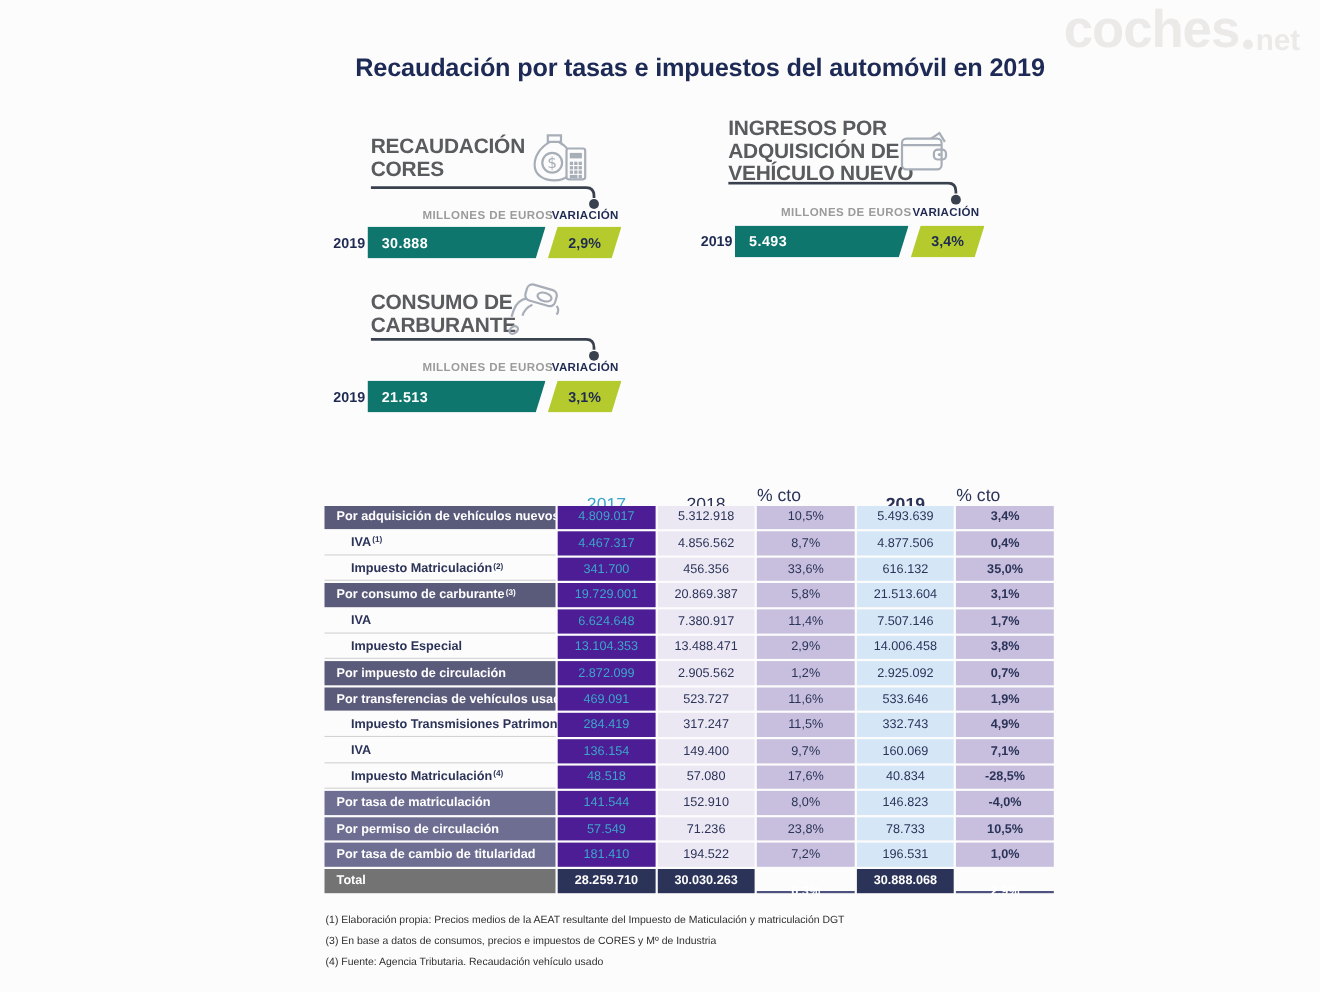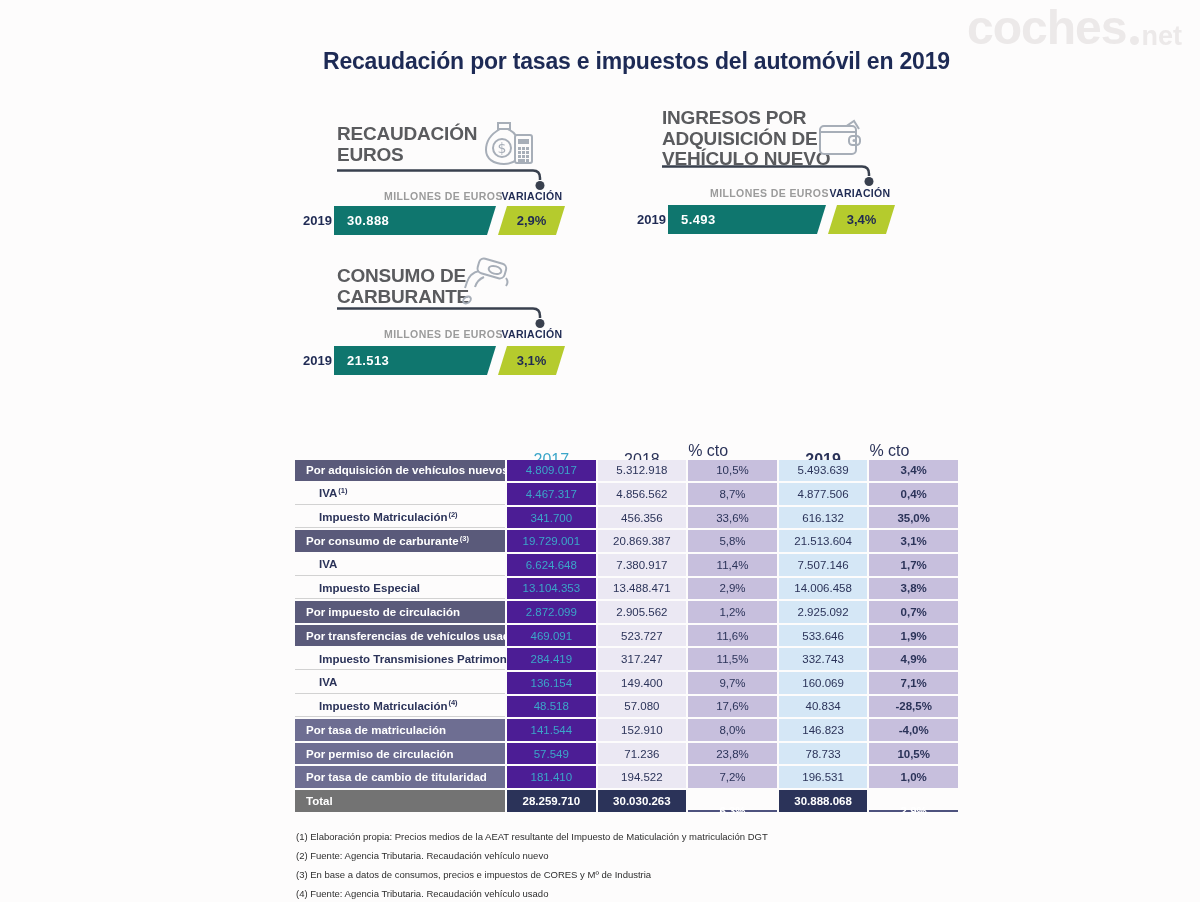--- a/index.html
+++ b/index.html
@@ -94,21 +94,21 @@
     <span class="wm-main">coches</span>
     <span class="wm-dot"></span>
     <span class="wm-tld">net</span>
   </div>
 
   <h1 class="page-title">Recaudación por tasas e impuestos del automóvil en 2019</h1>
 
   <section class="card card-1">
     <div class="card-title">
       <div>RECAUDACIÓN</div>
-      <div>EUROS</div>
+      <div>CORES</div>
       <div></div>
     </div>
     <svg class="card-icon" width="54" height="50" viewBox="0 0 54 50" fill="none" stroke="#A7AEB8" stroke-width="2">
       <path d="M16 3 h12 v6 h-12 z"></path>
       <path d="M18 9 C 9 14 4 22 4 30 c 0 9 8 14 18 14 c 5 0 9 -1 12 -4"></path>
       <path d="M26 9 c 4 2 7 5 9 8"></path>
       <circle cx="20" cy="28" r="9"></circle>
       <text x="20" y="33" text-anchor="middle" font-size="14" fill="#A7AEB8" stroke="none" font-family="DejaVu Sans, sans-serif">$</text>
       <rect x="33" y="15" width="17" height="28" rx="2" fill="#FDFCFC"></rect>
       <rect x="36" y="19" width="11" height="5" fill="#A7AEB8" stroke="none"></rect>
@@ -332,18 +332,17 @@
       </div>
       <div class="cell val c2017 tot">28.259.710</div>
       <div class="cell val c2018 tot">30.030.263</div>
       <div class="cell val cpct tot">6,3%</div>
       <div class="cell val c2019 tot">30.888.068</div>
       <div class="cell val cpct cpct-last tot">2,9%</div>
     </div>
 
   <div class="footnotes">
       <div class="footnote">(1) Elaboración propia: Precios medios de la AEAT resultante del Impuesto de Maticulación y matriculación DGT</div>
-      <div class="footnote">(2) Fuente: Agencia Tributaria. Recaudación vehículo nuevo</div>
       <div class="footnote">(3) En base a datos de consumos, precios e impuestos de CORES y  Mº de Industria</div>
       <div class="footnote">(4) Fuente: Agencia Tributaria. Recaudación vehículo usado</div>
     </div>
 
 </div>
 
 </body></html>

